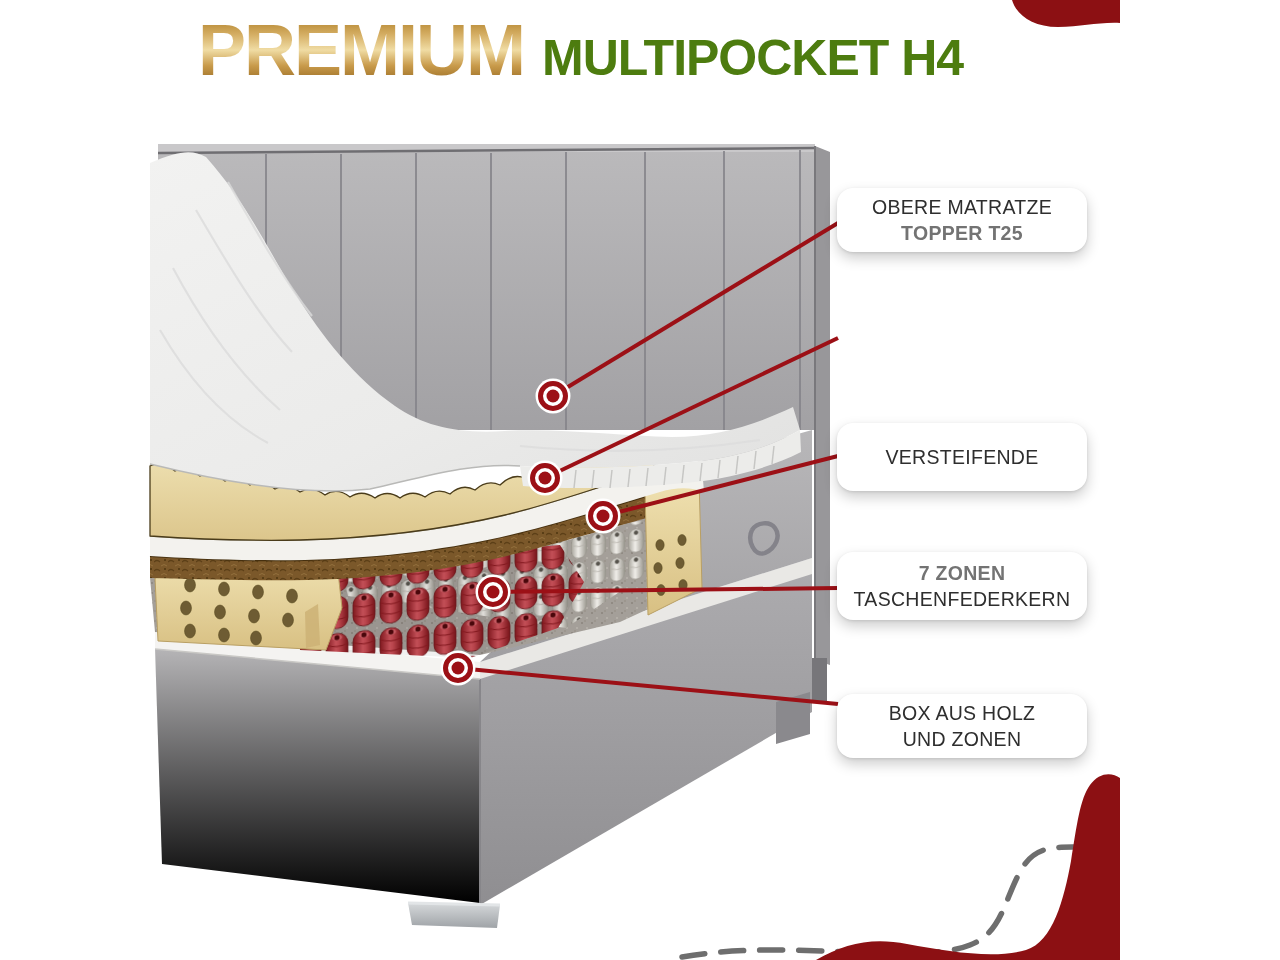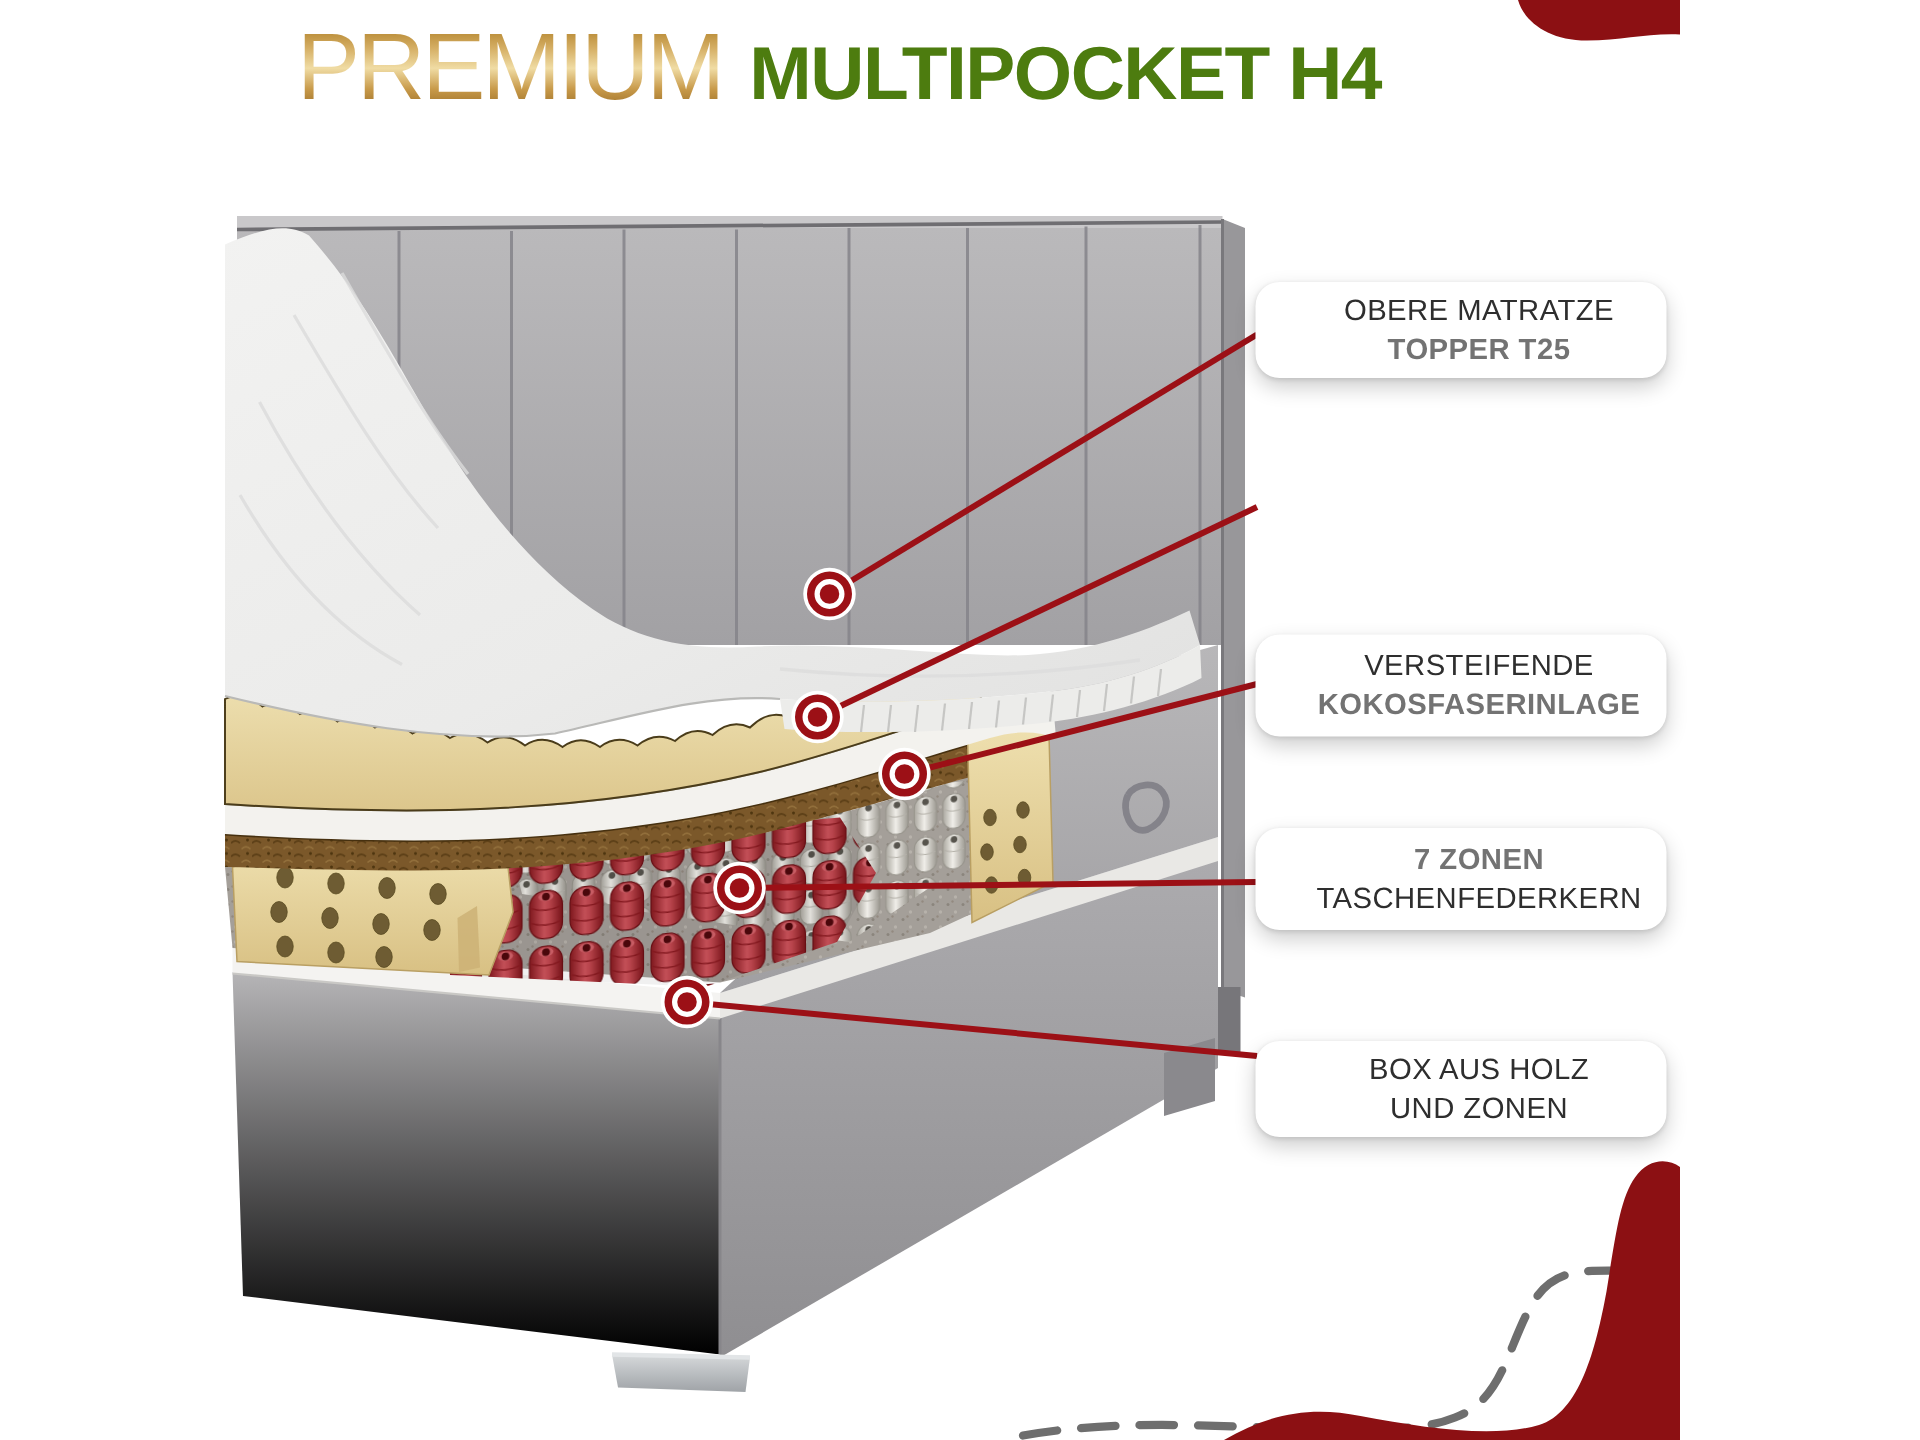--- a/index.html
+++ b/index.html
@@ -1,33 +1,33 @@
 <!DOCTYPE html>
 <html><head>
 <meta charset="utf-8">
 <style>
   html,body{margin:0;padding:0;}
   body{width:1280px;height:960px;background:#ffffff;font-family:"Liberation Sans",sans-serif;overflow:hidden;}
   .page{position:relative;width:1280px;height:960px;background:#fff;}
 
   
   .title-row{position:absolute;left:198px;top:14px;display:flex;align-items:baseline;gap:18px;white-space:nowrap;z-index:3;}
-  .brand{font-size:63px;font-weight:normal;letter-spacing:-2px;line-height:1;
+  .brand{font-size:72px;font-weight:bold;letter-spacing:-2px;line-height:1;
          background:linear-gradient(to bottom,#a9781f 0%,#d4ad62 28%,#f0dca4 50%,#c89a4a 72%,#8f621c 100%);
          -webkit-background-clip:text;background-clip:text;color:transparent;}
   .model{font-size:50px;font-weight:bold;letter-spacing:-1px;color:#4d7c0f;line-height:1;}
 
   
   .diagram{position:absolute;left:0;top:0;width:1280px;height:960px;z-index:1;}
 
   
   .callout{position:absolute;left:837px;width:250px;background:#ffffff;border-radius:16px;
            box-shadow:0 6px 14px rgba(0,0,0,.20),0 1px 3px rgba(0,0,0,.10);
            display:flex;flex-direction:column;justify-content:center;align-items:center;
-           text-align:left;z-index:2;padding-left:24px;}
+           text-align:left;z-index:2;}
   .callout .l1,.callout .l2{font-size:19.5px;line-height:26px;letter-spacing:.3px;color:#2e2e2e;}
   .callout .gold{color:#737373;font-weight:bold;}
   .c1{top:188px;height:64px;}
   .c2{top:306px;height:64px;}
   .c3{top:423px;height:68px;}
   .c4{top:552px;height:68px;}
   .c5{top:678px;height:64px;margin-top:16px;}
 </style>
 </head>
 <body>
@@ -277,21 +277,20 @@
     <path d="M1012,0 C1016,14 1032,27 1058,27 C1082,27 1098,22 1120,23 L1120,0 Z" fill="#8c1013"></path>
     <path d="M816,960 C845,943 873,937 907,944 C950,952 995,959 1026,950 C1053,942 1064,899 1071,861 C1077,824 1080,799 1090,785 C1099,772 1112,772 1120,778 L1120,960 Z" fill="#8c1013"></path>
   </svg>
 
   <div class="callout c1">
     <span class="l1">OBERE MATRATZE</span>
     <span class="l2 gold">TOPPER T25</span>
   </div>
   <div class="callout c3">
     <span class="l1">VERSTEIFENDE</span>
-    <span class="l2 gold">KOKOSFASERINLAGE</span>
   </div>
   <div class="callout c4">
     <span class="l1 gold">7 ZONEN</span>
     <span class="l2">TASCHENFEDERKERN</span>
   </div>
   <div class="callout c5">
     <span class="l1">BOX AUS HOLZ</span>
     <span class="l2">UND ZONEN</span>
   </div>
 

